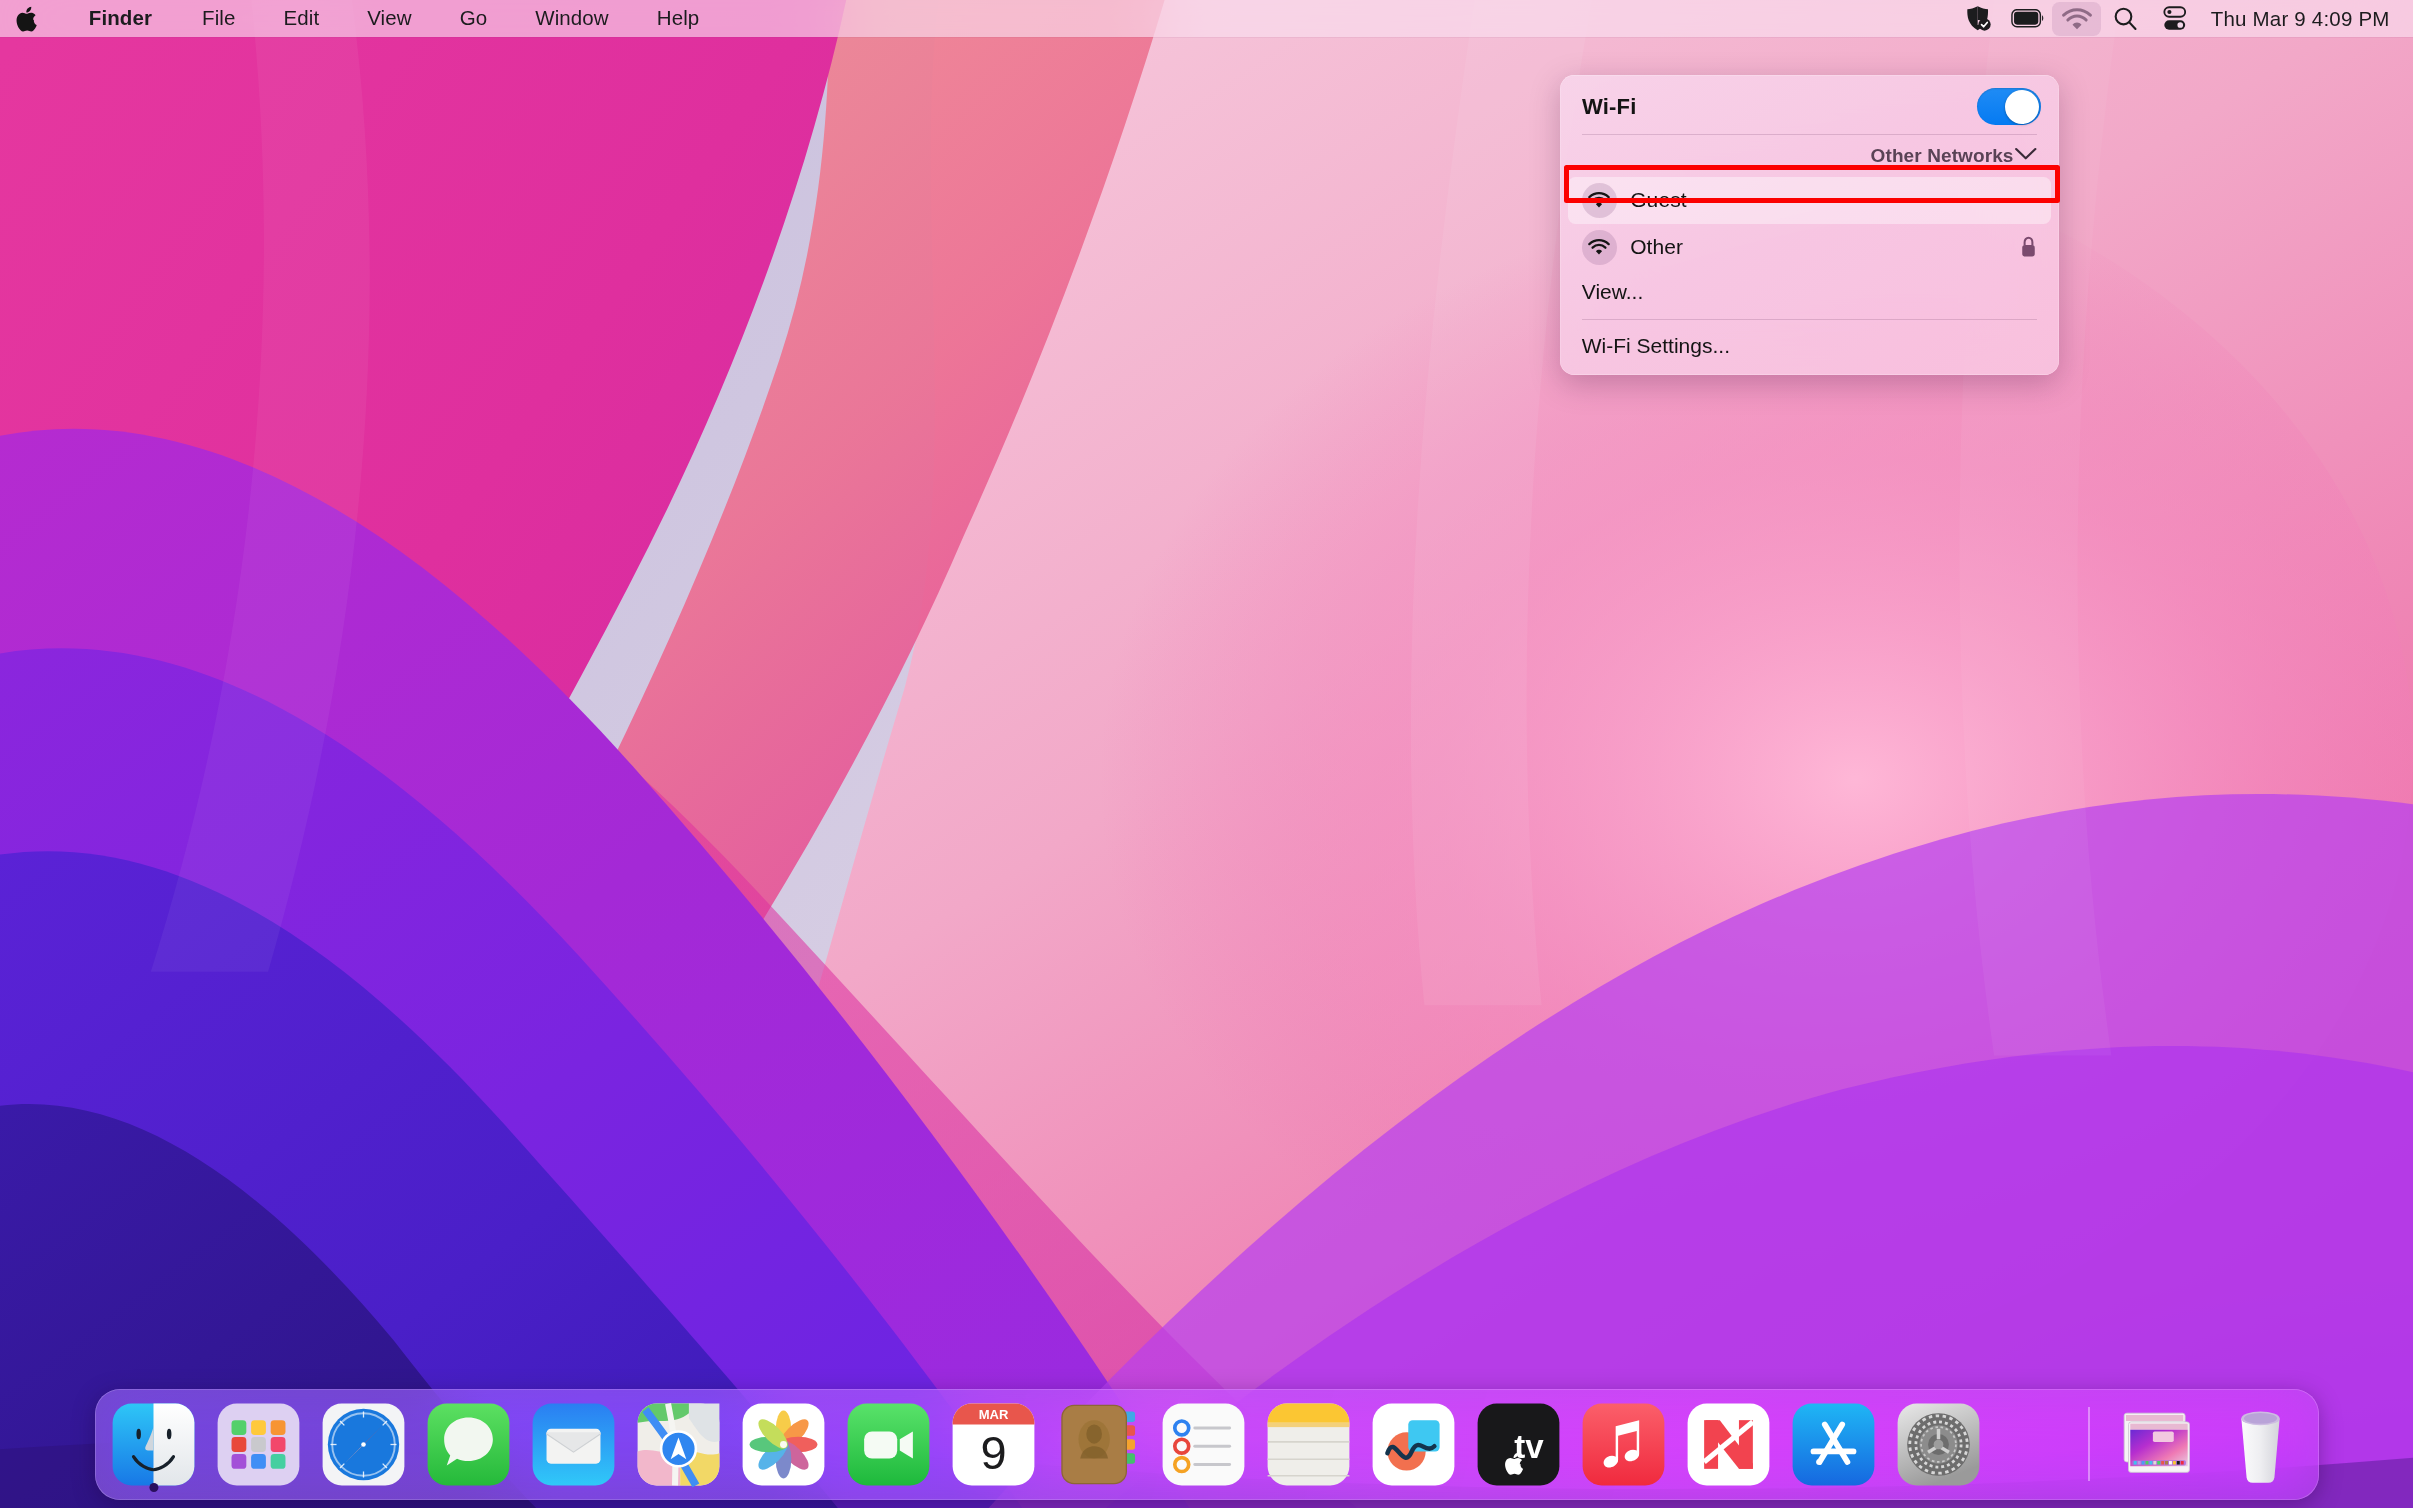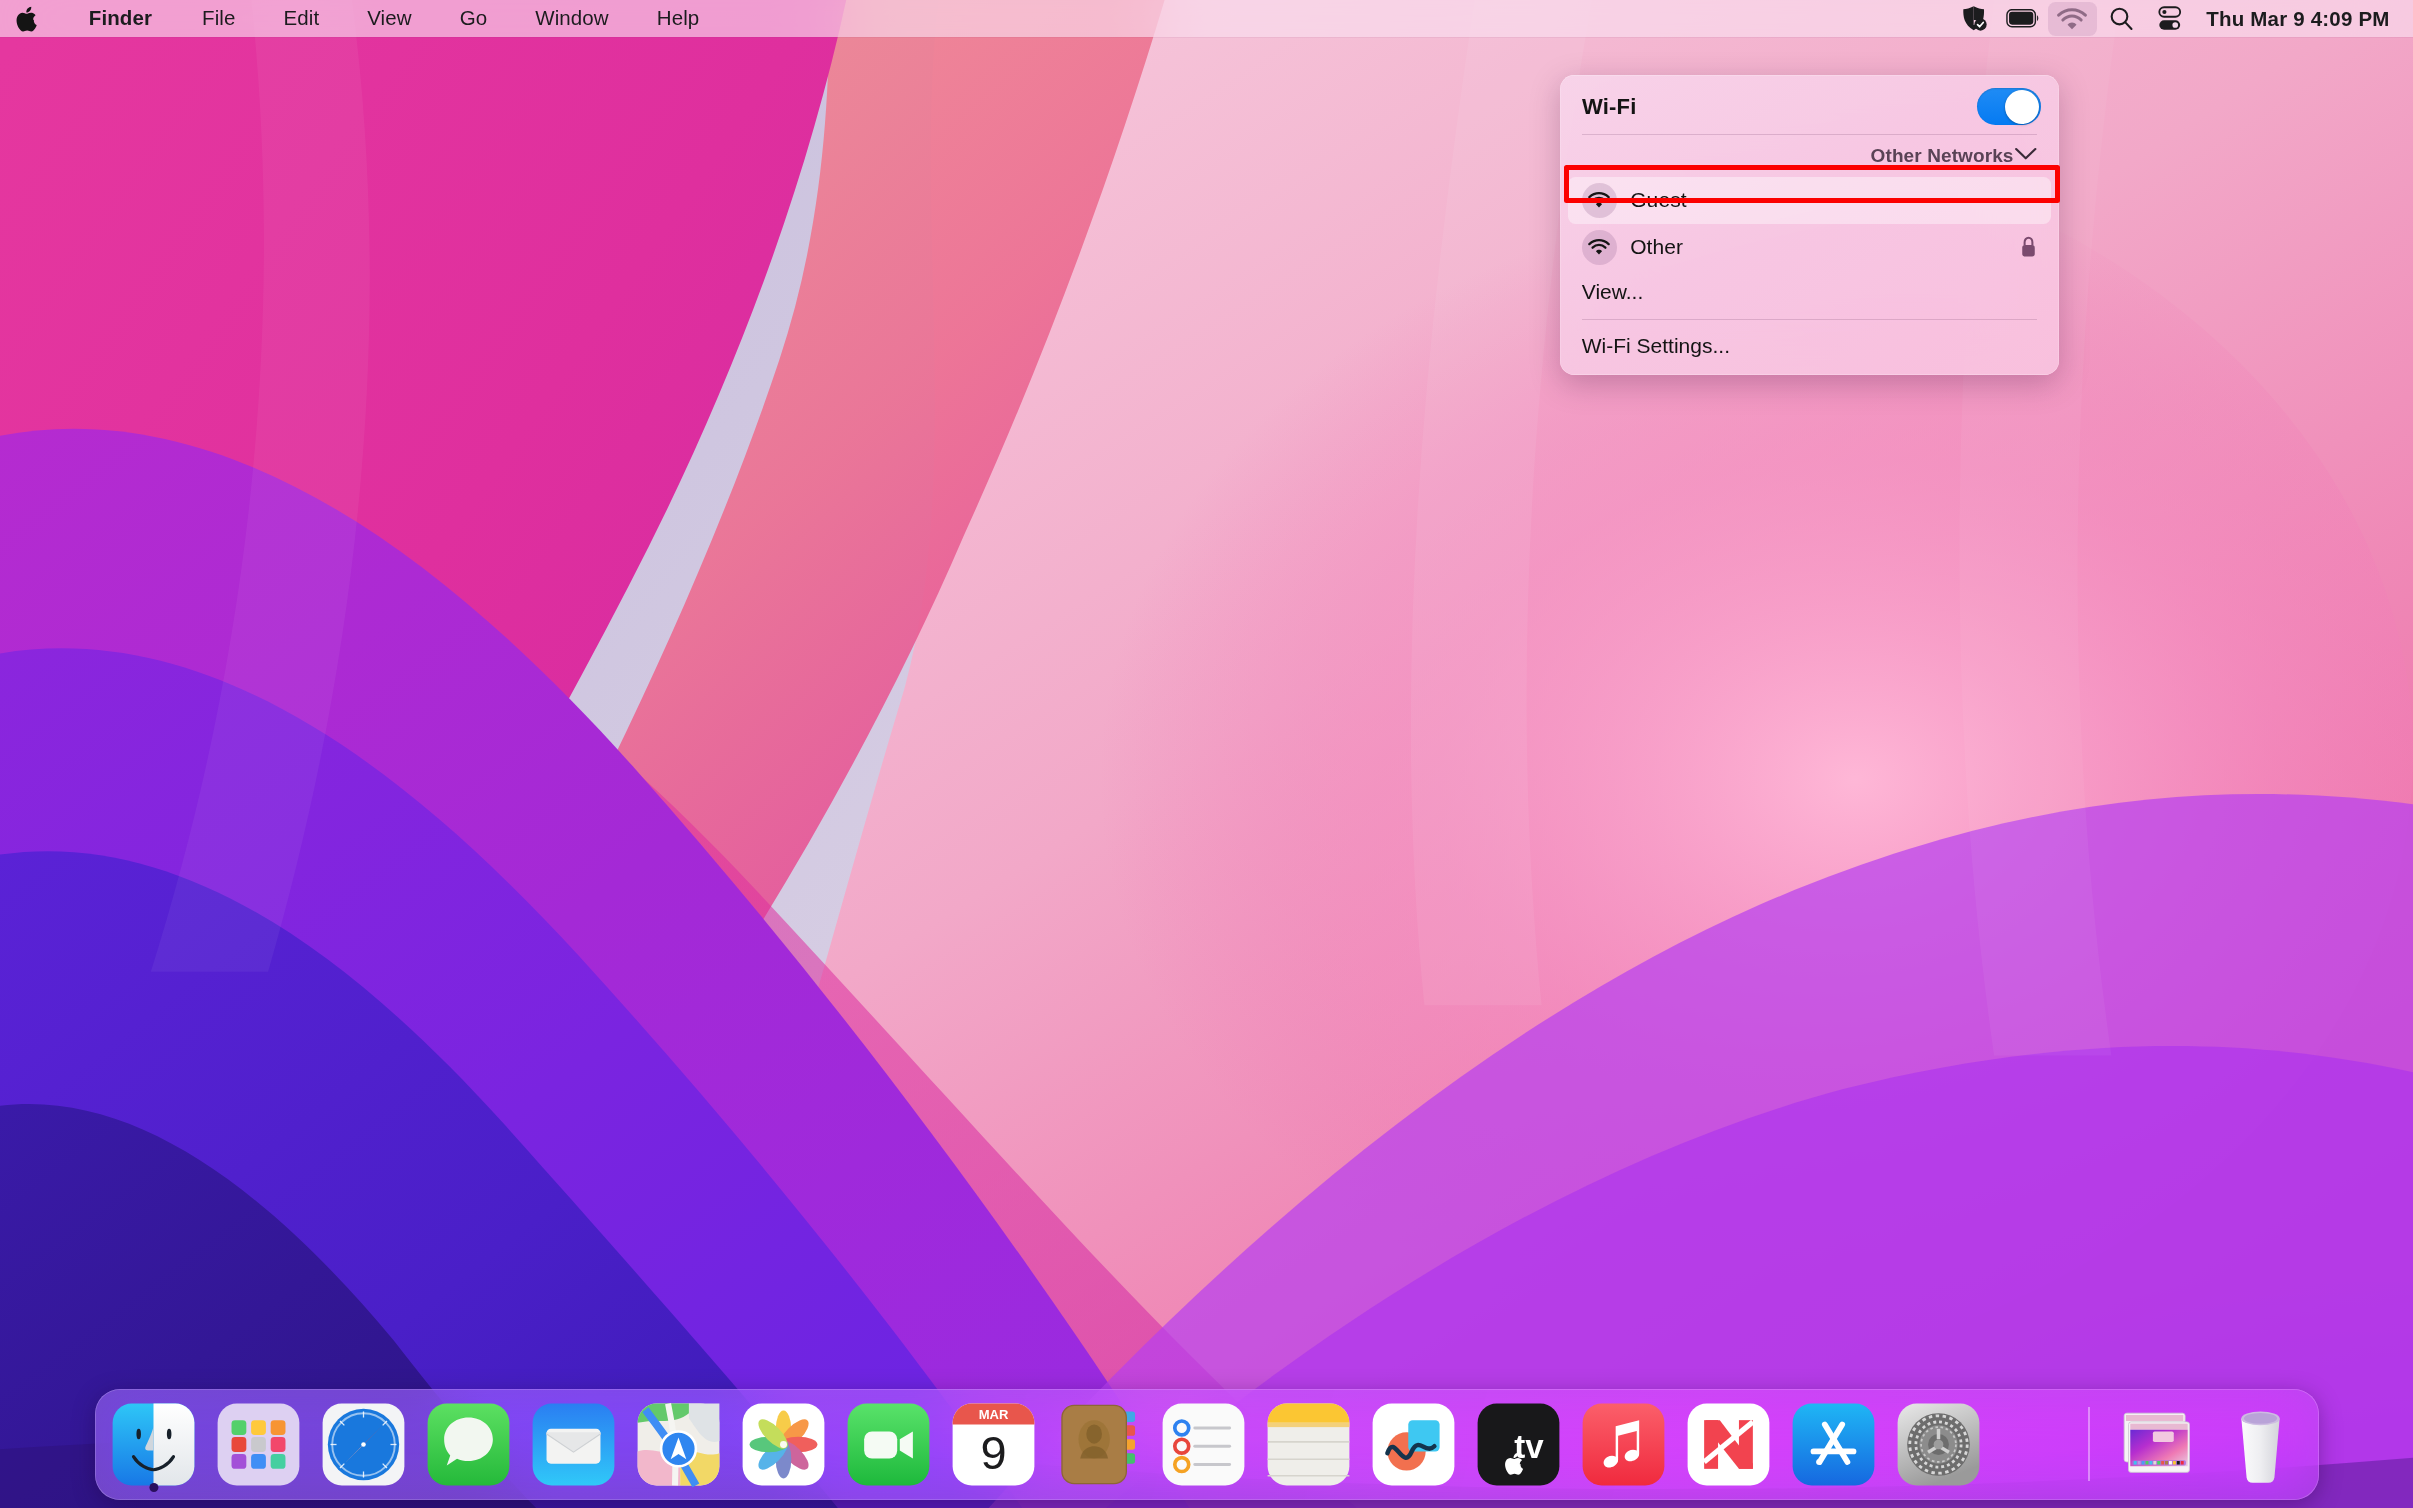--- a/index.html
+++ b/index.html
@@ -56,21 +56,21 @@
   }
   .mb-icon.active {
     background:rgba(170,120,165,0.22);
     border-radius:7.5px;
     height:34px;
     margin-top:1.7px;
   }
   #clock {
     font-size:20.5px; color:#1c1c1e;
     padding-left:11.7px; padding-right:5px;
-    white-space:nowrap; letter-spacing:0.2px;font-weight:bold;
+    white-space:nowrap; letter-spacing:0.2px;
   }
 
   
   #wifi-panel {
     position:absolute;
     left:1560px; top:35px;
     width:499px;
     border-radius:14.2px;
     background:linear-gradient(150deg, rgba(247,214,235,0.90) 0%, rgba(246,203,228,0.90) 45%, rgba(248,196,223,0.90) 100%);
     backdrop-filter:blur(42px) saturate(160%);

